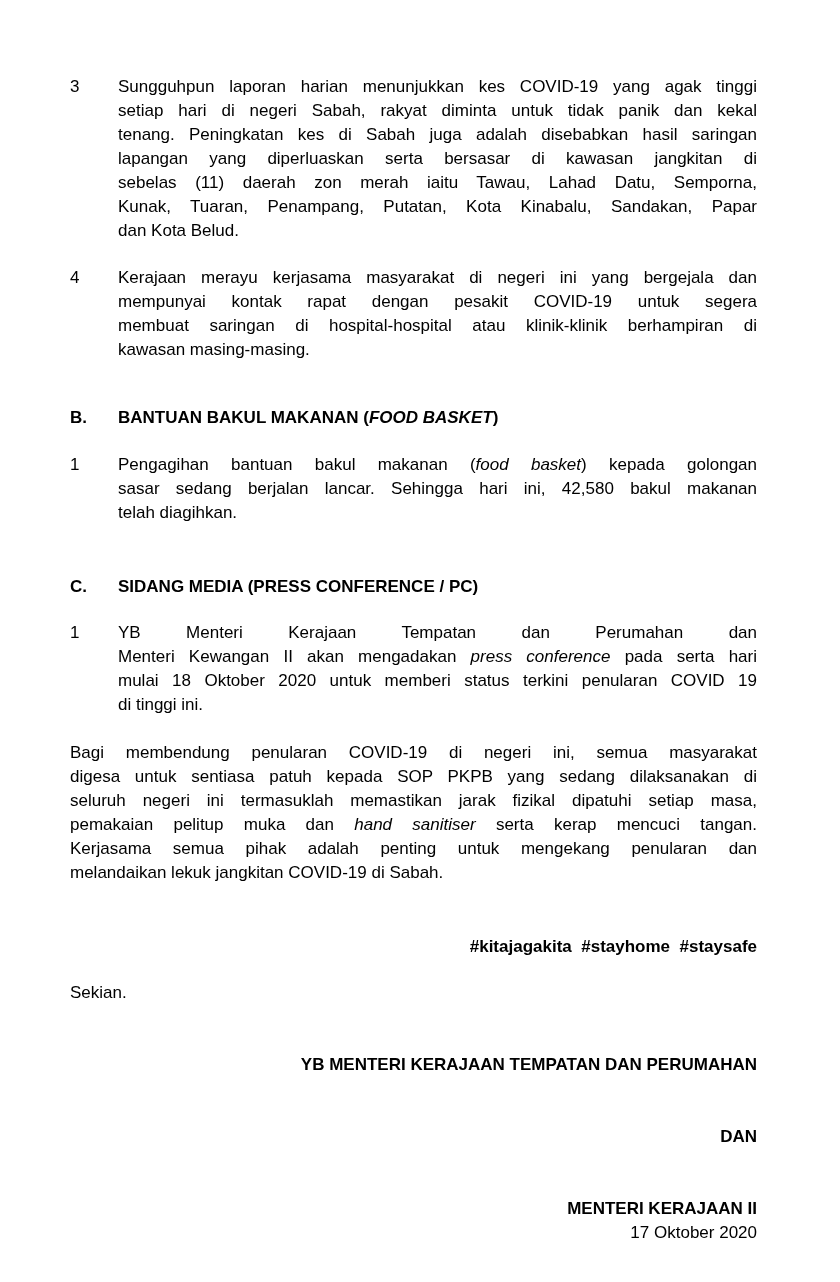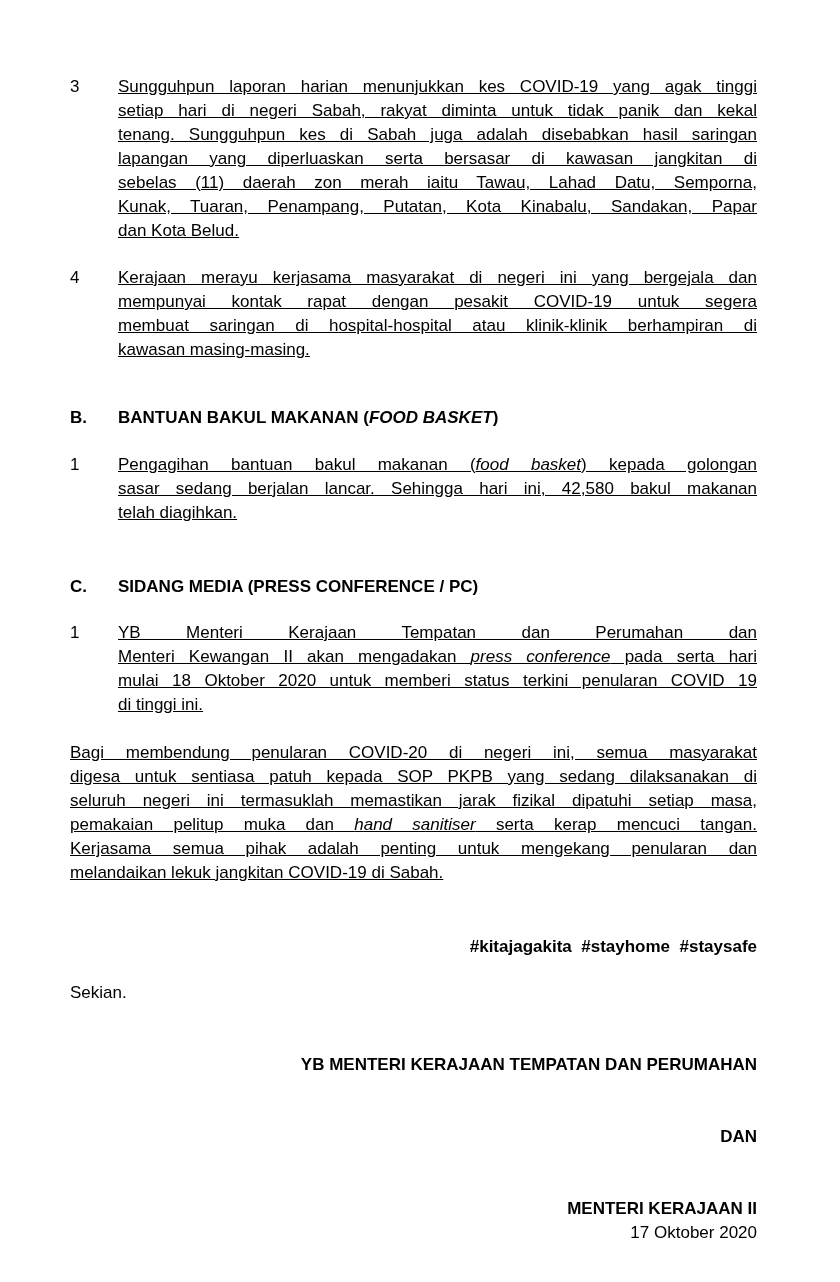--- a/index.html
+++ b/index.html
@@ -16,21 +16,21 @@
     box-sizing: border-box;
     width: 840px;
     height: 1282px;
     padding: 75px 83px 0 70px;
     background: #ffffff;
     overflow: hidden;
   }
   .item { display: flex; }
   .num { flex: 0 0 48px; }
   .body { flex: 1 1 auto; min-width: 0; }
-  .tline { text-align: justify; text-align-last: justify; text-decoration: underline; }
+  .tline { text-align: justify; text-align-last: justify; }
   .para .tline:last-child { text-align: center; text-align-last: left; }
   .heading { font-weight: bold; }
   .it { font-style: italic; }
   .bd { font-weight: bold; margin-top: 48px; }
   .center { text-align: right; }
   .hashtags { white-space: pre-wrap; }
   #p4      { margin-top: 23px; }
   #hb      { margin-top: 44px; }
   #pb1     { margin-top: 23px; }
   #hc      { margin-top: 50px; }
@@ -44,21 +44,21 @@
 </head>
 <body>
 
 <div class="page">
 
   <div class="item para-block" id="p3">
     <div class="num">3</div>
     <div class="body para">
         <div class="tline"><span>Sungguhpun laporan harian menunjukkan kes COVID-19 yang agak tinggi</span></div>
         <div class="tline"><span>setiap hari di negeri Sabah, rakyat diminta untuk tidak panik dan kekal</span></div>
-        <div class="tline"><span>tenang.  Sungguhpun kes di Sabah juga adalah disebabkan hasil saringan</span></div>
+        <div class="tline"><span>tenang.  Peningkatan kes di Sabah juga adalah disebabkan hasil saringan</span></div>
         <div class="tline"><span>lapangan yang diperluaskan serta bersasar di kawasan jangkitan di</span></div>
         <div class="tline"><span>sebelas (11) daerah zon merah iaitu Tawau, Lahad Datu, Semporna,</span></div>
         <div class="tline"><span>Kunak, Tuaran, Penampang, Putatan, Kota Kinabalu, Sandakan, Papar</span></div>
         <div class="tline"><span>dan Kota Belud.</span></div>
       </div>
   </div>
 
   <div class="item para-block" id="p4">
     <div class="num">4</div>
     <div class="body para">
@@ -92,21 +92,21 @@
     <div class="num">1</div>
     <div class="body para">
         <div class="tline"><span>YB Menteri Kerajaan Tempatan dan Perumahan dan</span></div>
         <div class="tline"><span>Menteri Kewangan II akan mengadakan </span><span class="it">press conference</span><span> pada serta hari</span></div>
         <div class="tline"><span>mulai 18 Oktober 2020 untuk memberi status terkini penularan COVID 19</span></div>
         <div class="tline"><span>di tinggi ini.</span></div>
       </div>
   </div>
 
   <div class="para" id="closing">
-      <div class="tline"><span>Bagi membendung penularan COVID-20 di negeri ini, semua masyarakat</span></div>
+      <div class="tline"><span>Bagi membendung penularan COVID-19 di negeri ini, semua masyarakat</span></div>
       <div class="tline"><span>digesa untuk sentiasa patuh kepada SOP PKPB  yang sedang dilaksanakan di</span></div>
       <div class="tline"><span>seluruh negeri ini termasuklah memastikan jarak fizikal dipatuhi setiap masa,</span></div>
       <div class="tline"><span>pemakaian pelitup muka dan </span><span class="it">hand sanitiser</span><span> serta kerap mencuci tangan.</span></div>
       <div class="tline"><span>Kerjasama semua pihak adalah penting untuk mengekang penularan dan</span></div>
       <div class="tline"><span>melandaikan lekuk jangkitan COVID-19 di Sabah.</span></div>
     </div>
 
   <div class="center bd hashtags" id="tags">#kitajagakita  #stayhome  #staysafe</div>
 
   <div id="sekian">Sekian.</div>

